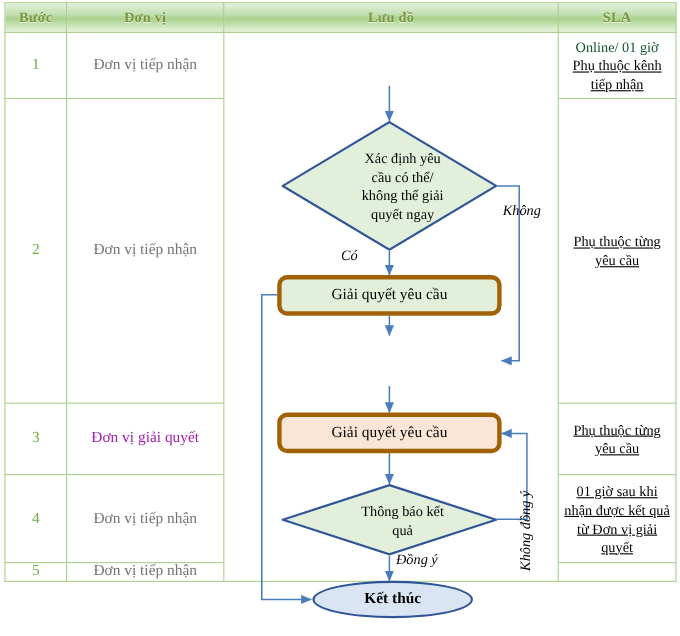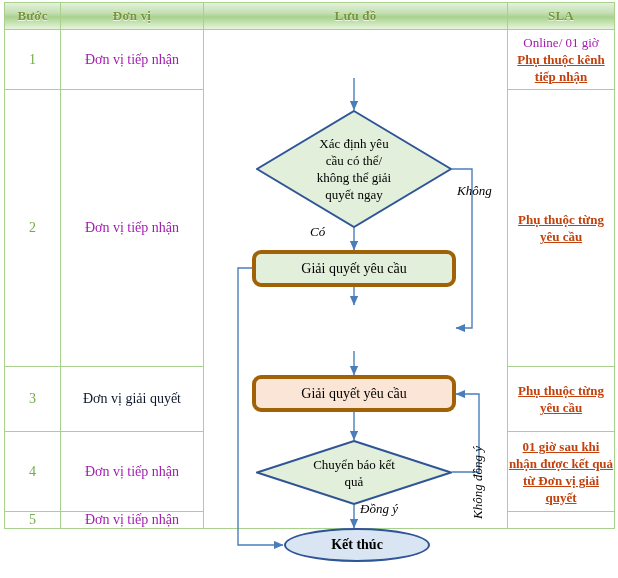--- a/index.html
+++ b/index.html
@@ -28,44 +28,44 @@
     height:26px;
     background:linear-gradient(to bottom,#e2f0d9 0%,#c5e0b4 35%,#a9d18e 52%,#cfe7bd 80%,#e8f4e0 100%);
     border:1px solid #a9d18e;
     color:#77933c;
     font-weight:bold;
     font-size:13px;
     letter-spacing:.2px;
     text-shadow:0 1px 0 #f2f9ec;
   }
   td.num{ color:#70ad47; font-size:14px; }
-  td.unit{ color:#a21caf; font-size:14px; }
-  td.unit.alt{ color:#0f172a; }
+  td.unit{ color:#737373; font-size:14px; }
+  td.unit.alt{ color:#a21caf; }
   td.sla{ font-size:13px; line-height:17px; padding:2px 6px; }
-  .sla-plain{ color:#a21caf; display:block; }
-  .sla-link{ color:#c2410c; text-decoration:underline; display:block;font-weight:bold; }
+  .sla-plain{ color:#14532d; display:block; }
+  .sla-link{ color:#000000; text-decoration:underline; display:block; }
 
   
   #flow{position:absolute;left:0;top:0;width:618px;height:578px;pointer-events:none;}
 
   .shape{position:absolute;display:flex;align-items:center;justify-content:center;text-align:center;box-sizing:border-box;}
 
   .ellipse{
     border:2px solid #2f5597;
     border-radius:50%;
     font-weight:bold;
     font-size:14px;
   }
   .ellipse.start{ background:#e2efda; }
   .ellipse.end{ background:#d9e5f3; }
 
   .diamond-wrap{position:absolute;}
   .diamond-wrap svg{position:absolute;left:0;top:0;}
   .diamond-label{
-    position:absolute;left:0;top:0;width:100%;height:100%;
+    position:absolute;left:12px;top:0;width:100%;height:100%;
     display:flex;align-items:center;justify-content:center;
     text-align:center;font-size:13px;line-height:17px;
   }
 
   .box{
     border:4px solid #a16207;
     border-radius:9px;
     font-size:14px;
     line-height:19px;
   }
@@ -200,21 +200,21 @@
   <div class="shape box peach" style="left:252px;top:375px;width:204px;height:37px;">
     <span>Giải quyết yêu cầu</span>
   </div>
 
   <div class="diamond-wrap" style="left:256px;top:440px;width:196px;height:65px;">
     <svg width="196" height="65">
       <polygon points="98,1 195,32.5 98,64 1,32.5" fill="#e2efda" stroke="#2f5597" stroke-width="2"></polygon>
     </svg>
     <div class="diamond-label">
       <div>
-        <div>Chuyển báo kết</div>
+        <div>Thông báo kết</div>
         <div>quả</div>
       </div>
     </div>
   </div>
 
   <div class="shape ellipse end" style="left:284px;top:528px;width:146px;height:34px;">
     <span>Kết thúc</span>
   </div>
 
   <div class="edge-label" style="left:457px;top:143px;margin-top:40px;">Không</div>

